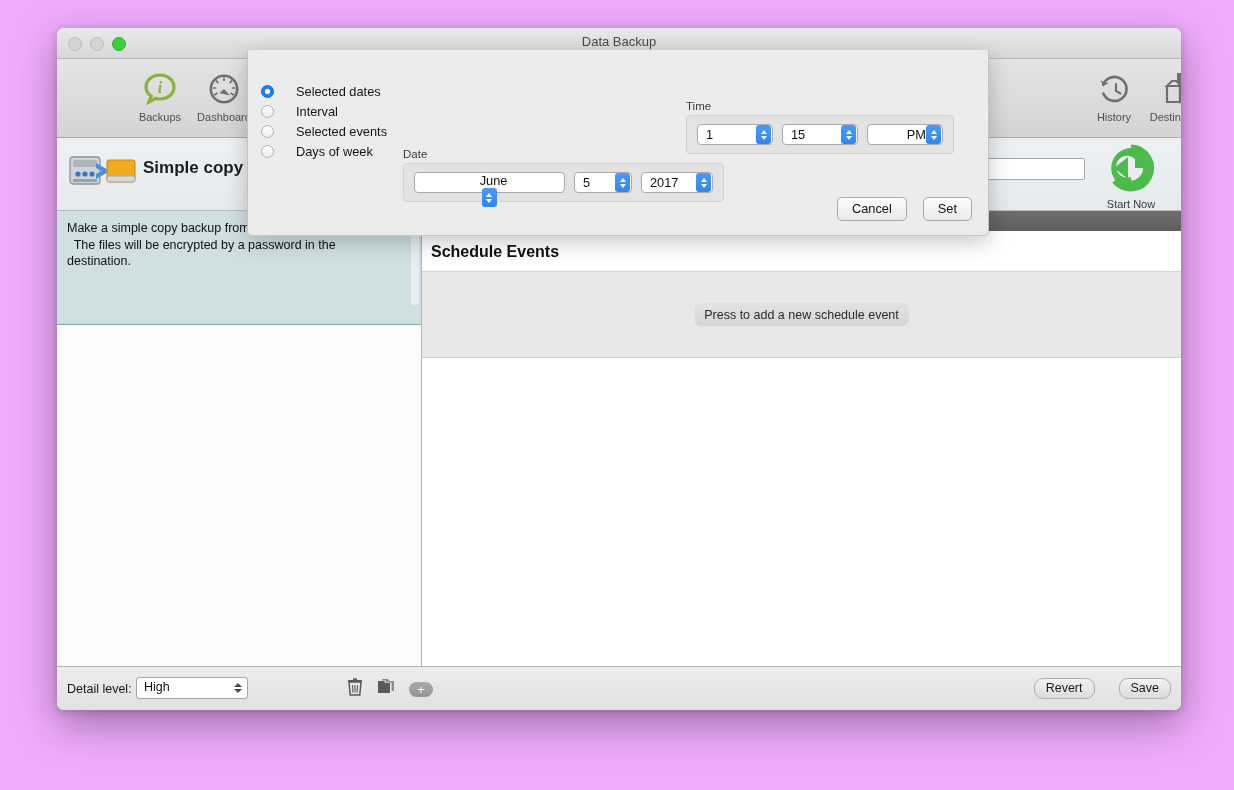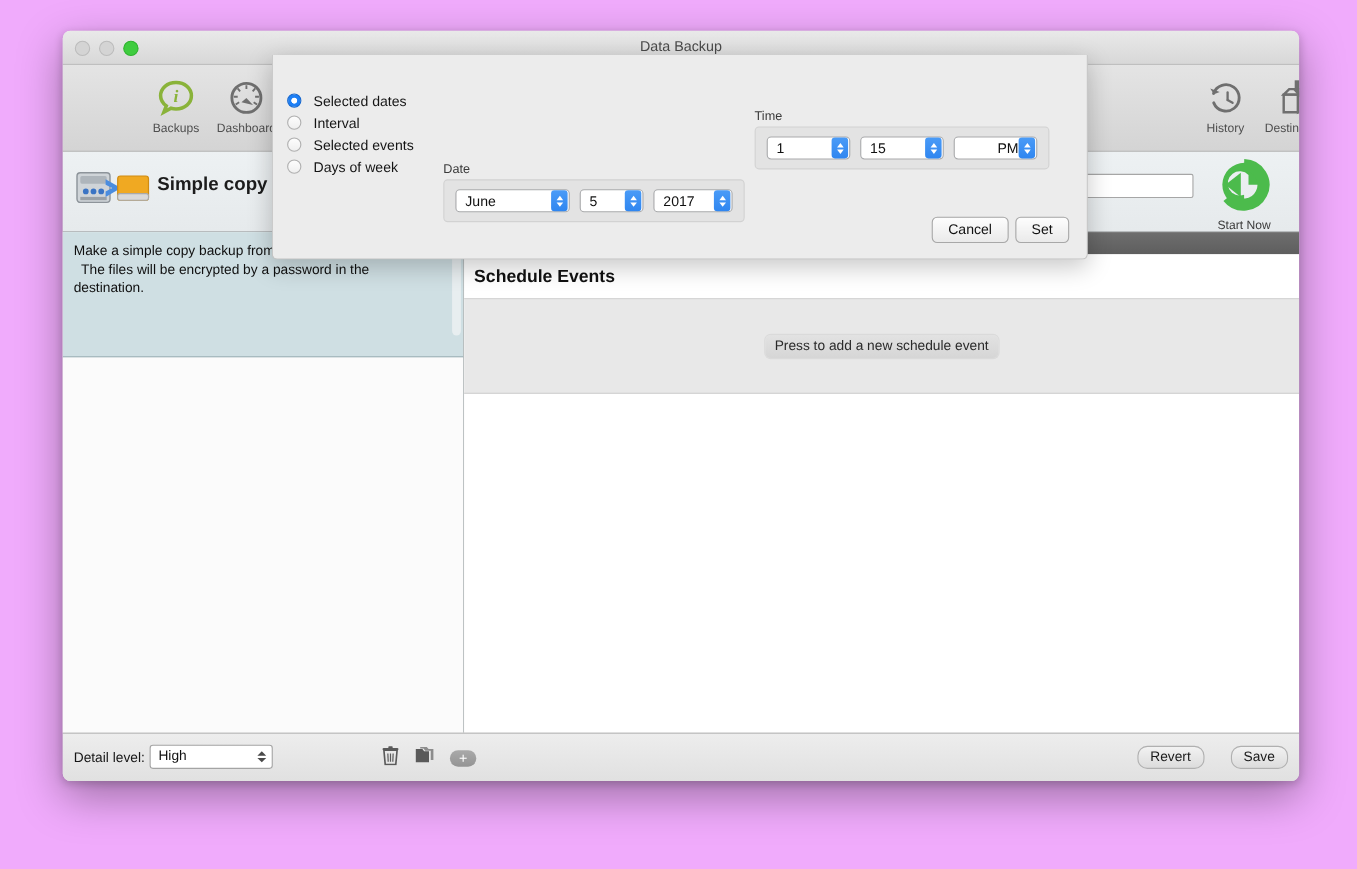--- a/index.html
+++ b/index.html
@@ -170,21 +170,21 @@
   .sheet {
     position: absolute; left: 247px; top: 50px;
     width: 740px; height: 185px;
     background: #ececec;
     border: 1px solid #c3c3c3;
     border-top: none;
     border-radius: 0 0 5px 5px;
     box-shadow: 0 6px 22px rgba(0,0,0,0.22);
   }
   .radio-col { position:absolute; left: 13px; top: 34px; }
-  .radio-row { display:flex; align-items:center; gap: 11px; margin-bottom: 5px; cursor:default; }
+  .radio-row { display:flex; align-items:center; gap: 22px; margin-bottom: 5px; cursor:default; }
   .radio {
     width: 13px; height: 13px; border-radius: 50%;
     background: linear-gradient(180deg,#fdfdfd 0%,#efefef 100%);
     border: 1px solid #b0b0b0; box-sizing: border-box;
     flex: 0 0 auto;
   }
   .radio.on {
     background: radial-gradient(circle at 50% 50%, #ffffff 0 2.4px, #1d7ff5 3px 100%);
     border-color: #1567cf;
   }
@@ -206,21 +206,21 @@
     width: 15px; height: 19px; margin: 0 1px 0 0;
     border-radius: 3px;
     background: linear-gradient(180deg,#4a9bf7 0%, #2f86f0 100%);
     display:flex; flex-direction:column; align-items:center; justify-content:center; gap: 2px;
     flex: 0 0 auto;
   }
   .tri { width:0; height:0; border-left:3.5px solid transparent; border-right:3.5px solid transparent; }
   .tri-up { border-bottom: 4px solid #ffffff; }
   .tri-dn { border-top: 4px solid #ffffff; }
 
-  .sheet-buttons { position:absolute; right: 16px; bottom: 14px; display:flex; gap: 6px; }
+  .sheet-buttons { position:absolute; right: 16px; bottom: 14px; display:flex; gap: 16px; }
   .sheet-btn {
     font-size: 12.8px; color:#111; padding: 3px 14px 4px 14px;
     border-radius: 5px;
     background: linear-gradient(180deg,#fdfdfd 0%, #eaeaea 100%);
     border: 1px solid #a8a8a8;
     cursor: default;
   }
 </style>
 </head>
 <body>
@@ -418,21 +418,21 @@
       </div>
       <div class="radio-row">
         <span class="radio"></span>
         <span class="radio-lbl">Days of week</span>
       </div>
     </div>
 
     <div class="group" style="left:155px; top:50px;margin-top:48px;">
       <div class="group-label">Date</div>
       <div class="group-box">
-        <div class="spin" style="width:104px;">
+        <div class="spin" style="width:151px;flex-direction:column;">
           <span class="sv">June</span>
           <span class="stepper">
             <span class="tri tri-up"></span>
               <span class="tri tri-dn"></span>
           </span>
         </div>
         <div class="spin" style="width:58px;">
           <span class="sv">5</span>
           <span class="stepper">
             <span class="tri tri-up"></span>

